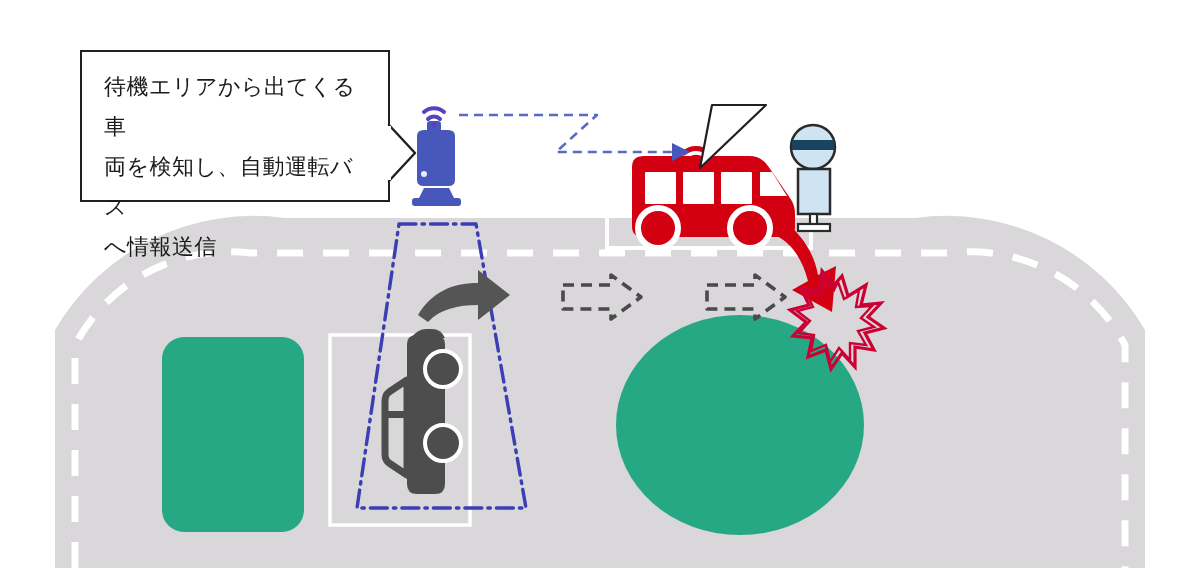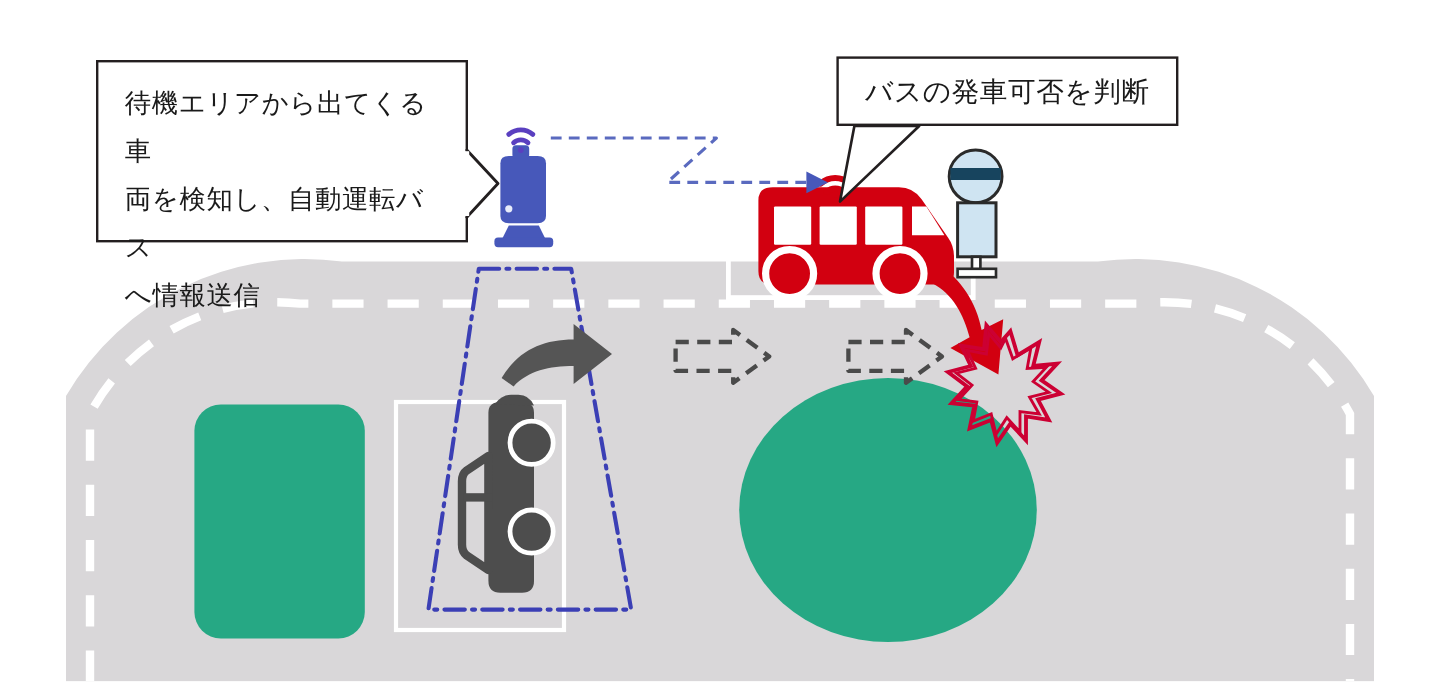--- a/index.html
+++ b/index.html
@@ -215,17 +215,14 @@
 へ情報送信</span>
   </div>
 
   <svg class="layer" viewBox="0 0 1200 568" style="z-index:41;pointer-events:none">
     <g>
       <path d="M 389 125 L 415 153 L 389 181" fill="#ffffff" stroke="#231f20" stroke-width="2.4" stroke-linejoin="round" stroke-linecap="round"></path>
       <path d="M 389 126 L 389 180" stroke="#ffffff" stroke-width="4"></path>
     </g>
   </svg>
 
-  <div class="callout" id="callout-right">
-    <span class="callout-text">バスの発車可否を判断</span>
-  </div>
 
 </div>
 
 </body></html>

